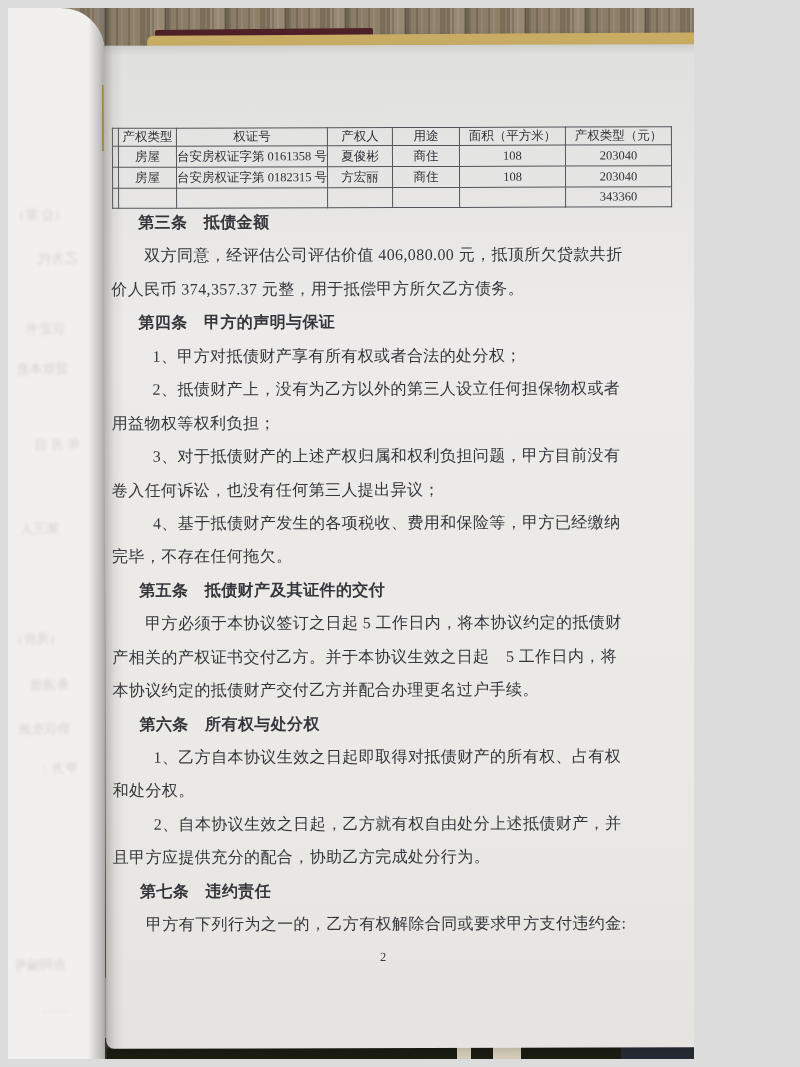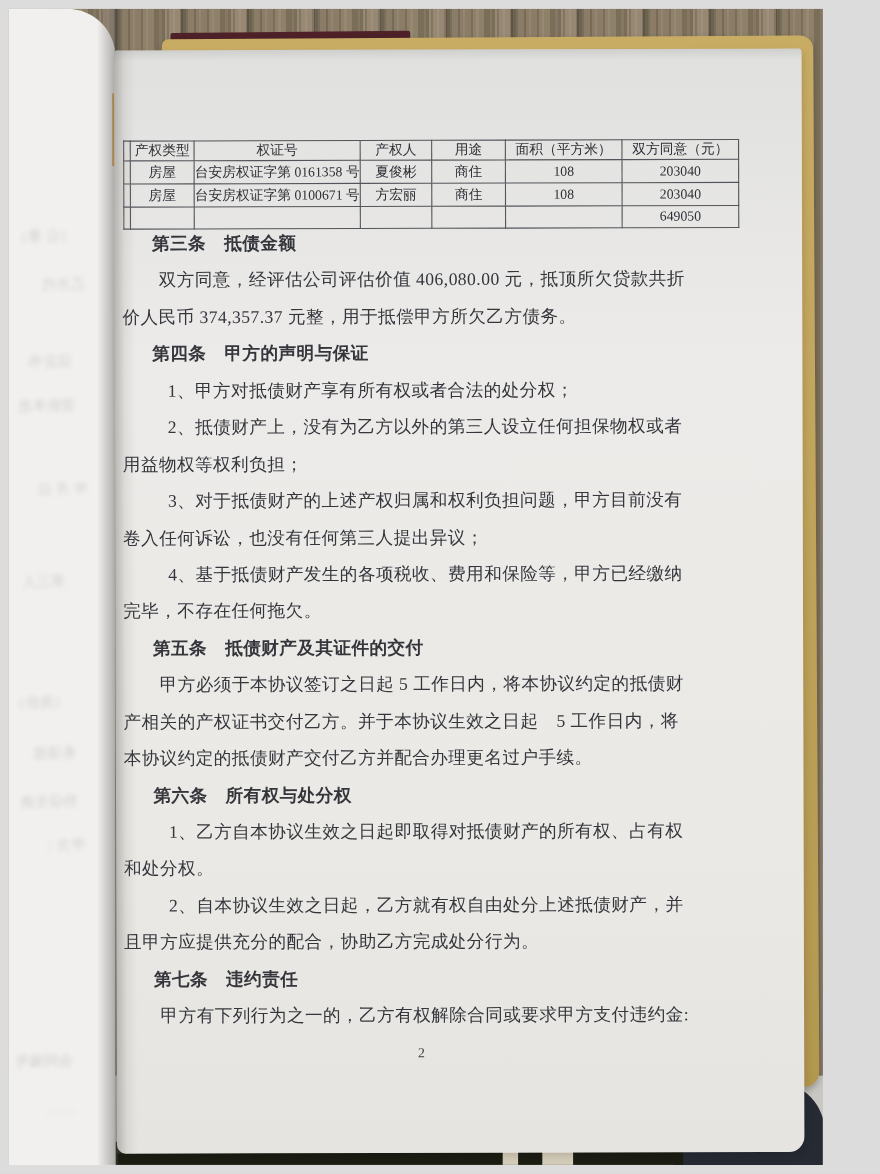--- a/index.html
+++ b/index.html
@@ -1,18 +1,18 @@
 <!DOCTYPE html>
 <html><head>
 <meta charset="utf-8">
 <style>
   html,body{margin:0;padding:0;background:#dcdcdc;}
   .frame{position:relative;width:800px;height:1067px;background:#dcdcdc;overflow:hidden;
          font-family:"Liberation Serif","DejaVu Serif",serif;}
-  .scene{position:absolute;left:8px;top:8px;width:740px;height:1051px;background:#c9c7c2;overflow:hidden;}
+  .scene{position:absolute;left:8px;top:8px;width:686px;height:1051px;background:#c9c7c2;overflow:hidden;}
 
   
   .wood{position:absolute;left:0;top:0;width:782px;height:970px;
     background:
       repeating-linear-gradient(90deg, rgba(0,0,0,.14) 0 2px, rgba(0,0,0,0) 2px 5px, rgba(255,255,255,.07) 5px 7px, rgba(0,0,0,0) 7px 12px),
       repeating-linear-gradient(90deg, #8e8069 0 14px, #7b6e59 14px 22px, #978873 22px 37px, #6e6350 37px 43px, #8a7c66 43px 60px);
   }
   
   .floor{position:absolute;left:0;top:970px;width:782px;height:81px;background:#c9c7c2;}
   .chair{position:absolute;left:604px;top:976px;width:138px;height:75px;background:#262b33;
@@ -118,48 +118,48 @@
             <col style="width:106px">
         </colgroup>
         <tbody id="tableBody">
             <tr class="hd">
               <td></td>
               <td>产权类型</td>
               <td>权证号</td>
               <td>产权人</td>
               <td>用途</td>
               <td>面积（平方米）</td>
-              <td>双方同意（元）</td>
+              <td>产权类型（元）</td>
             </tr>
             <tr class="r1">
               <td></td>
               <td>房屋</td>
               <td>台安房权证字第 0161358 号</td>
               <td>夏俊彬</td>
               <td>商住</td>
               <td>108</td>
               <td>203040</td>
             </tr>
             <tr class="r2">
               <td></td>
               <td>房屋</td>
-              <td>台安房权证字第 0100671 号</td>
+              <td>台安房权证字第 0182315 号</td>
               <td>方宏丽</td>
               <td>商住</td>
               <td>108</td>
               <td>203040</td>
             </tr>
             <tr class="r3">
               <td></td>
               <td></td>
               <td></td>
               <td></td>
               <td></td>
               <td></td>
-              <td>649050</td>
+              <td>343360</td>
             </tr>
           </tbody>
       </table>
 
       <div class="body-text" id="bodyText">
           <div class="ln h">第三条　抵债金额</div>
           <div class="ln i">双方同意，经评估公司评估价值 406,080.00 元，抵顶所欠贷款共折</div>
           <div class="ln f">价人民币 374,357.37 元整，用于抵偿甲方所欠乙方债务。</div>
           <div class="ln h">第四条　甲方的声明与保证</div>
           <div class="ln n">1、甲方对抵债财产享有所有权或者合法的处分权；</div>

